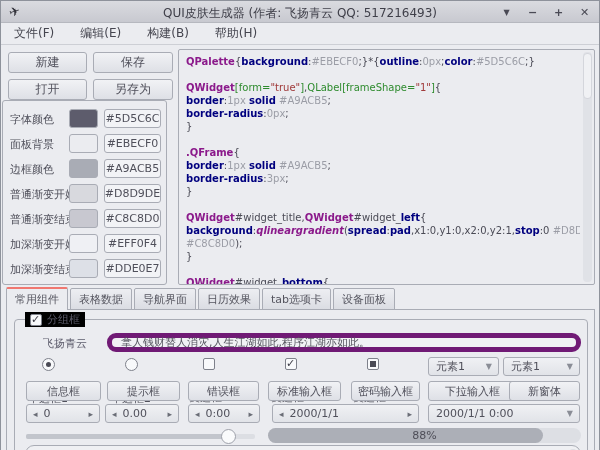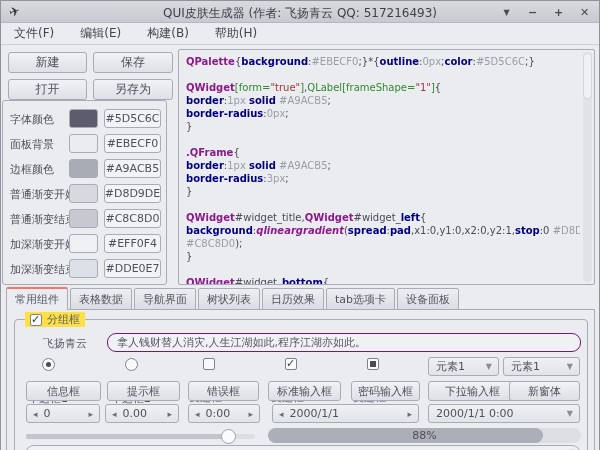--- a/index.html
+++ b/index.html
@@ -45,30 +45,30 @@
   .editor-thumb{position:absolute;left:0;top:1px;width:9px;height:46px;background:#F0F1F4;border:1px solid #D4D6DC;border-radius:4px;box-sizing:border-box;}
   
   .tabbar{position:absolute;left:5px;top:286px;height:23px;display:flex;align-items:flex-end;z-index:3;}
   .tab{height:22px;padding:0 8px;display:flex;align-items:center;font-size:11px;border:1px solid #A9ACB5;
     border-radius:2px 2px 0 0;background:linear-gradient(#EDEEF2,#DBDDE3);margin-right:2px;box-sizing:border-box;color:#55555F;}
   .tab.active{height:23px;background:#EBECF0;border-top:2px solid #F07770;border-bottom:none;}
   
   .content-panel{position:absolute;left:5px;top:308px;width:589px;height:150px;border:1px solid #A9ACB5;
     background:#EBECF0;box-sizing:border-box;z-index:1;}
   .groupbox{position:absolute;left:7px;top:9px;width:574px;height:160px;border:1px solid #A9ACB5;border-radius:4px;box-sizing:border-box;}
-  .group-title{position:absolute;left:10px;top:-8px;display:flex;align-items:center;gap:5px;background:#fde047;
+  .group-title{position:absolute;left:10px;top:-8px;display:flex;align-items:center;gap:5px;background:#000000;
     padding:0 5px;font-size:11px;z-index:2;}
   
   .checkbox{width:12px;height:12px;border:1px solid #7E818B;border-radius:2px;background:#F8F9FB;position:relative;box-sizing:border-box;}
   .checkbox.checked::after{content:"✓";position:absolute;left:0;top:-2px;font-size:11px;font-weight:bold;color:#3A3A44;}
   .checkbox.partial::after{content:"";position:absolute;left:2px;top:2px;width:6px;height:6px;background:#4A4A55;}
   .radio{width:13px;height:13px;border:1px solid #7E818B;border-radius:50%;background:#F8F9FB;position:relative;box-sizing:border-box;}
   .radio.checked::after{content:"";position:absolute;left:3px;top:3px;width:5px;height:5px;border-radius:50%;background:#4A4A55;}
   .ctl-group{position:absolute;display:flex;align-items:center;gap:20px;font-size:11px;color:#50505B;flex-direction:column;}
-  .field-input{position:absolute;border:1px solid #701a75;border-radius:9px;background:#F0F1F4;font-size:11px;
+  .field-input{position:absolute;border:5px solid #701a75;border-radius:9px;background:#F0F1F4;font-size:11px;
     display:flex;align-items:center;padding-left:9px;box-sizing:border-box;color:#55555F;}
   .combo{position:absolute;height:19px;border:1px solid #A9ACB5;border-radius:3px;background:linear-gradient(#F0F1F4,#E1E3E8);
     display:flex;align-items:center;font-size:11px;box-sizing:border-box;color:#50505B;}
   .combo-value{margin-left:7px;flex:1;}
   .combo-arrow{margin-right:6px;font-size:8px;color:#8A8D96;}
   .spin{position:absolute;height:19px;border:1px solid #A9ACB5;border-radius:3px;background:linear-gradient(#F0F1F4,#E1E3E8);
     display:flex;align-items:center;font-size:11px;box-sizing:border-box;color:#50505B;}
   .spin-arrow{font-size:9px;color:#6A6D76;padding:0 6px;}
   .spin-value{flex:1;text-align:left;}
   .slider{position:absolute;}
@@ -172,21 +172,20 @@
       </div>
     <div class="editor-scrollbar">
       <div class="editor-thumb"></div>
     </div>
   </div>
 
   <div class="tabbar">
     <div class="tab active">常用组件</div>
     <div class="tab">表格数据</div>
     <div class="tab">导航界面</div>
-    <div class="tab">树状列表</div>
     <div class="tab">日历效果</div>
     <div class="tab">tab选项卡</div>
     <div class="tab">设备面板</div>
   </div>
 
   <div class="content-panel">
     <div class="groupbox">
       <div class="group-title">
         <span class="checkbox checked"></span>
         <span>分组框</span>

